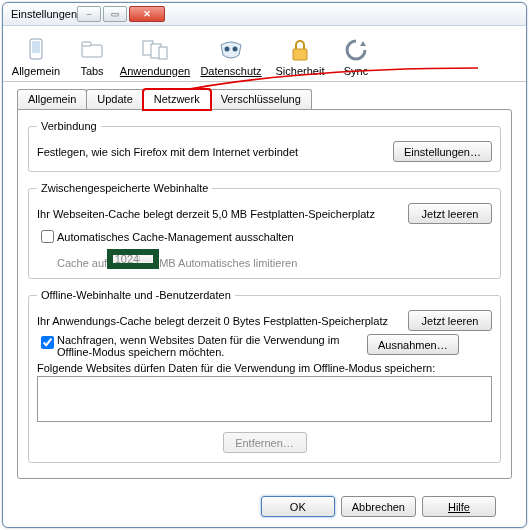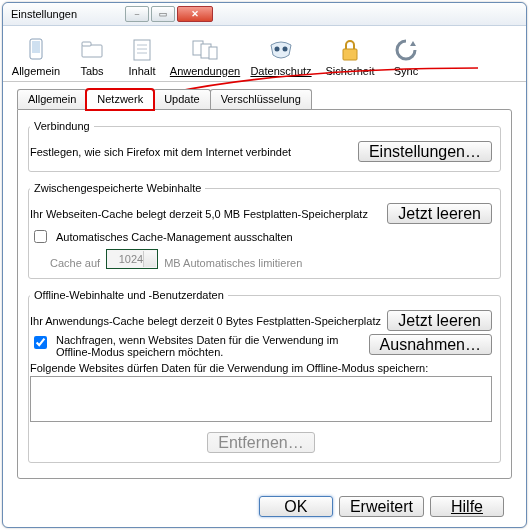--- a/index.html
+++ b/index.html
@@ -24,21 +24,20 @@
   }
   .titlebar {
     height: 23px;
     background: linear-gradient(#fdfefe, #e9eef4);
     border-bottom: 1px solid #c5d2e1;
     border-radius: 6px 6px 0 0;
     display: flex;
     align-items: center;
     padding: 0 4px 0 8px;
     position: relative;
-    gap: 48px;
   }
   .titlebar-btns { display: flex; gap: 2px; }
   .tbtn {
     width: 24px; height: 16px;
     border: 1px solid #9aa; border-radius: 2px;
     display: flex; align-items: center; justify-content: center;
     font-size: 9px; background: linear-gradient(#fff,#dde4ea);
     color:#555;
   }
   .tbtn.close {
@@ -106,52 +105,52 @@
     border-radius: 0 3px 3px 3px;
     padding: 10px 10px 6px 10px;
     height: 370px;
     background:#fff;
     position:relative;
   }
   fieldset {
     border: 1px solid #c9c9c9;
     border-radius: 3px;
     margin: 0 0 10px 0;
-    padding: 6px 8px 6px 1px;
+    padding: 6px 8px 6px 8px;
   }
   legend { padding: 0 4px; color:#000; }
-  .row { display:flex; align-items:center; gap:6px; margin:3px 0; }
+  .row { display:flex; align-items:center; margin:3px 0; }
   .row .grow { flex:1; }
   .btn {
-    font: inherit; font-size:16px;
+    font: inherit; font-size:11px;
     padding: 1px 10px; height:21px;
     background: linear-gradient(#fdfdfd,#e4e4e4);
     border: 1px solid #8b8b8b; border-radius:3px;
     min-width: 84px;
     cursor:default;
   }
   .btn:disabled { color:#8a8a8a; border-color:#bcbcbc; background:linear-gradient(#f7f7f7,#efefef); }
   .btn.primary { border-color:#4a7ebb; box-shadow: 0 0 3px rgba(60,120,200,0.6); min-width:74px;}
   .chk { width:13px; height:13px; }
   .spin {
     width:52px; height:20px;
-    border:1px solid #14532d; background:#f4f4f4;
+    border:6px solid #14532d; background:#f4f4f4;
     display:inline-flex; align-items:center; justify-content:flex-end;
     padding-right:14px; color:#888; position:relative;
   }
   .spin::after{
     content:""; position:absolute; right:1px; top:1px; bottom:1px; width:12px;
     background:linear-gradient(#f8f8f8,#e6e6e6); border-left:1px solid #ccc;
   }
   .disabled-text { color:#8a8a8a;align-items:flex-end; }
   .listbox {
     border:1px solid #9a9a9a; height:46px; background:#fff; margin-top:2px;
   }
   .bottom-bar {
-    position:absolute; left:0; right:8px; bottom:0;
+    position:absolute; left:0; right:16px; bottom:0;
     padding: 8px 14px 10px 0;
     display:flex; justify-content:flex-end; gap:6px;
   }
   .bottom-bar .btn { min-width:74px; }
   .arrow-svg { position:absolute; pointer-events:none; }
 </style>
 </head>
 <body>
 
 <div class="window">
@@ -176,31 +175,20 @@
       <span>Allgemein</span>
     </div>
     <div class="tool" style="width:50px">
       <span class="ticon">
         <svg width="26" height="26">
             <rect x="3" y="8" width="20" height="12" rx="1" fill="#fff" stroke="#9aa9b8"></rect>
             <rect x="3" y="5" width="9" height="4" rx="1" fill="#fff" stroke="#9aa9b8"></rect>
           </svg>
       </span>
       <span>Tabs</span>
-    </div>
-    <div class="tool" style="width:50px">
-      <span class="ticon">
-        <svg width="26" height="26">
-            <rect x="5" y="3" width="16" height="20" fill="#fff" stroke="#9aa9b8"></rect>
-            <line x1="8" y1="8" x2="18" y2="8" stroke="#b8c4d0"></line>
-            <line x1="8" y1="12" x2="18" y2="12" stroke="#b8c4d0"></line>
-            <line x1="8" y1="16" x2="18" y2="16" stroke="#b8c4d0"></line>
-          </svg>
-      </span>
-      <span>Inhalt</span>
     </div>
     <div class="tool wide">
       <span class="ticon">
         <svg width="28" height="26">
             <rect x="2" y="4" width="10" height="14" fill="#fff" stroke="#9aa9b8"></rect>
             <rect x="10" y="7" width="10" height="14" fill="#fff" stroke="#9aa9b8"></rect>
             <rect x="18" y="10" width="8" height="12" fill="#fff" stroke="#9aa9b8"></rect>
           </svg>
       </span>
       <span>Anwendungen</span>
@@ -239,22 +227,22 @@
           <marker id="ah" markerWidth="8" markerHeight="8" refX="6" refY="3" orient="auto">
             <path d="M0 0 L7 3 L0 6 Z" fill="#e00000"></path>
           </marker>
         </defs>
       <path d="M395 4 C 300 4, 120 10, 18 48" fill="none" stroke="#e00000" stroke-width="1.6" marker-end="url(#ah)"></path>
     </svg>
   </div>
 
   <div class="subtabs">
     <div class="subtab"><span>Allgemein</span></div>
+    <div class="subtab"><span>Update</span></div>
     <div class="subtab active red-hl"><span>Netzwerk</span></div>
-    <div class="subtab"><span>Update</span></div>
     <div class="subtab"><span>Verschlüsselung</span></div>
   </div>
 
   <div class="panel">
 
     <fieldset>
       <legend>Verbindung</legend>
       <div class="row">
         <span class="grow">Festlegen, wie sich Firefox mit dem Internet verbindet</span>
         <button class="btn"><span>Einstellungen…</span></button>
@@ -297,17 +285,17 @@
       </div>
       <div class="row" style="justify-content:center; margin-top:10px">
         <button class="btn" disabled=""><span>Entfernen…</span></button>
       </div>
     </fieldset>
 
   </div>
 
   <div class="bottom-bar">
     <button class="btn primary"><span>OK</span></button>
-    <button class="btn"><span>Erweitert</span></button>
+    <button class="btn"><span>Abbrechen</span></button>
     <button class="btn"><span style="text-decoration:underline">Hilfe</span></button>
   </div>
 
 </div>
 
 </body></html>

